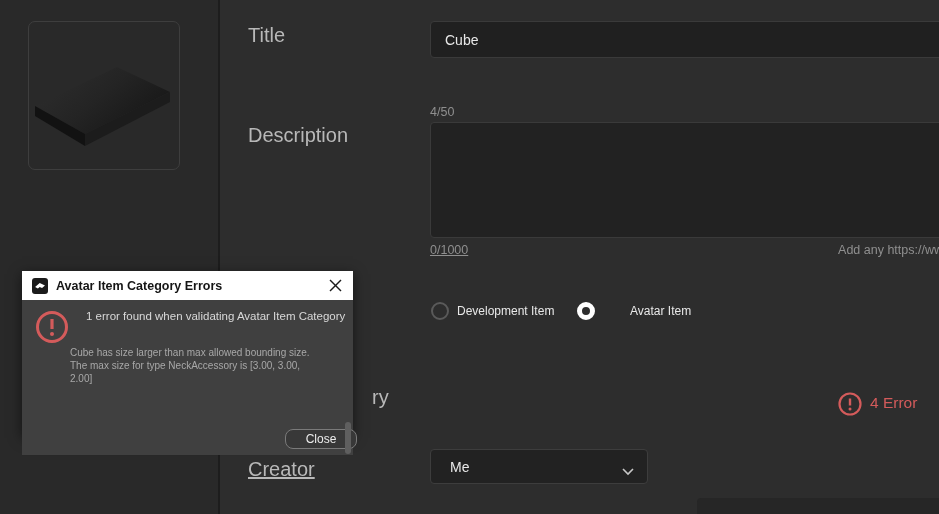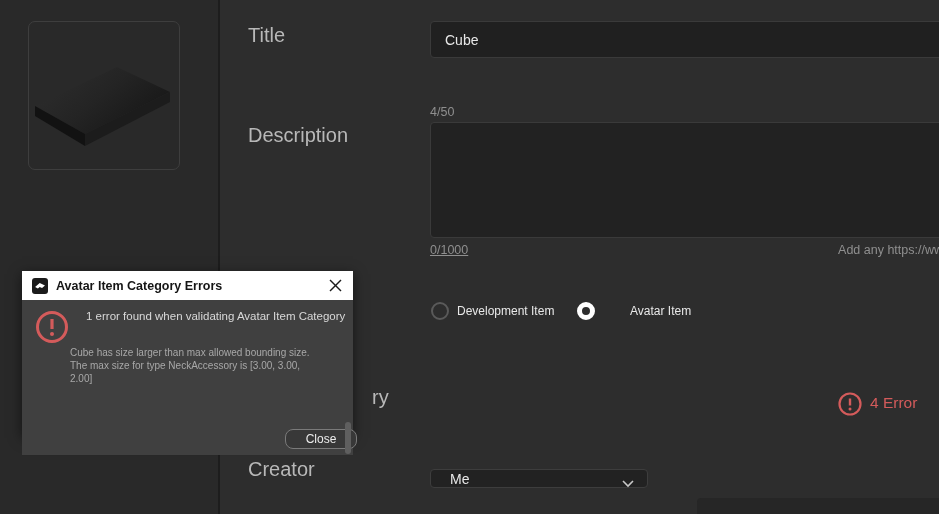--- a/index.html
+++ b/index.html
@@ -7,21 +7,21 @@
   .screen { position:relative; width:939px; height:514px; background:#2d2d2d; overflow:hidden; }
 
   
   .left-panel { position:absolute; left:0; top:0; width:220px; height:514px; background:#292929; border-right:2px solid #1d1d1d; }
   .preview { position:absolute; left:28px; top:21px; width:152px; height:149px; border:1px solid #3e3e3e; border-radius:7px; overflow:hidden; }
 
   
   .field-label { position:absolute; color:#b8b8b8; font-size:20px; white-space:nowrap; }
   .lbl-title { left:248px; top:24px; }
   .lbl-desc  { left:248px; top:124px; }
-  .lbl-creator { left:248px; top:458px; }
+  .lbl-creator { left:248px; top:458px;text-decoration:underline; }
   .lbl-category-frag { left:372px; top:386px; }
 
   
   .text-input { position:absolute; left:430px; top:21px; width:540px; height:37px; background:#202020;
     border:1px solid #3a3a3a; border-radius:4px; color:#e8e8e8; font-size:14px; padding:0 14px;
     font-family:"Liberation Sans", sans-serif; outline:none; }
   .counter { position:absolute; color:#8f8f8f; font-size:12.5px; }
   .cnt-title { left:430px; top:69px;margin-top:36px; }
   .desc-area { position:absolute; left:430px; top:122px; width:540px; height:116px; background:#222222;
     border:1px solid #3a3a3a; border-radius:4px; color:#e8e8e8; font-size:14px; padding:8px 14px;
@@ -34,21 +34,21 @@
   .radio.off { left:431px; border:2px solid #5a5a5a; background:transparent; }
   .radio.on  { left:577px; border:5px solid #ffffff; background:#2d2d2d; }
   .radio-label { position:absolute; top:304px; color:#e8e8e8; font-size:12px; white-space:nowrap; }
   .rlbl-dev { left:457px; }
   .rlbl-avatar { left:602px;margin-left:28px; }
 
   
   .dropdown { position:absolute; background:#222222; border:1px solid #3d3d3d; border-radius:4px;
     color:#e8e8e8; font-size:14px; display:flex; align-items:center; padding:0 14px; cursor:default; }
   .dd-category { left:430px; top:385px; width:387px; height:37px; }
-  .dd-creator  { left:430px; top:469px; width:218px; height:19px;padding-left:19px; }
+  .dd-creator  { left:430px; top:449px; width:218px; height:35px;padding-left:19px; }
   .dd-chevron { position:absolute; right:13px; top:50%; margin-top:-4px; }
 
   .err-icon-sm { position:absolute; left:837px; top:391px; }
   .err-text { position:absolute; left:870px; top:394px; color:#d45b5b; font-size:15.5px; white-space:nowrap; }
 
   
   .offscreen-field { position:absolute; left:697px; top:498px; width:242px; height:16px; background:#262626; border-radius:4px 0 0 0; }
 
   
   .dialog { position:absolute; left:22px; top:271px; width:331px; height:164px; box-shadow:0 3px 12px rgba(0,0,0,0.55); }

